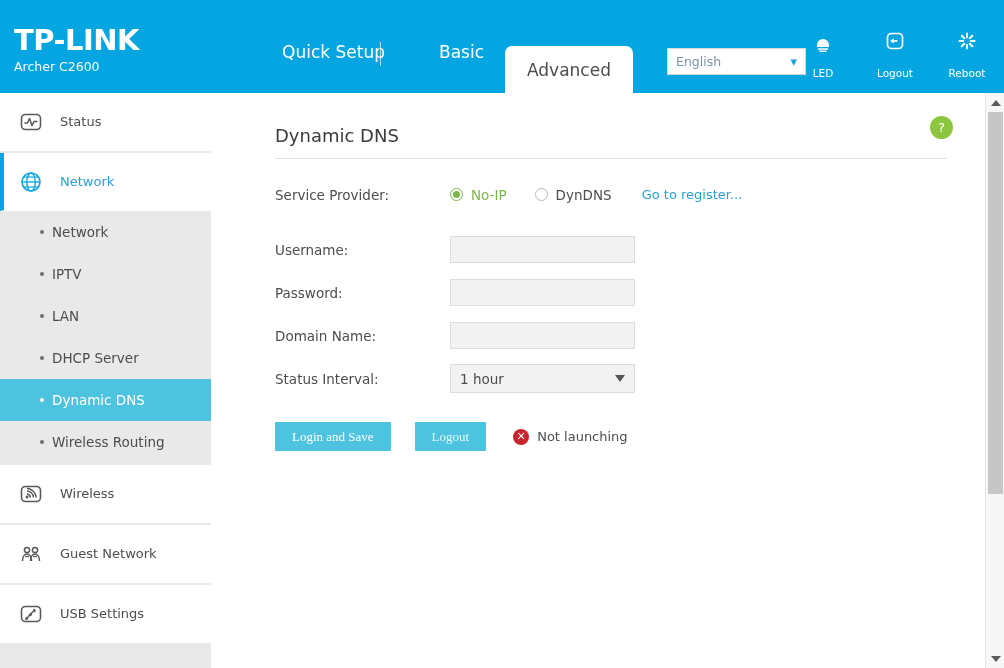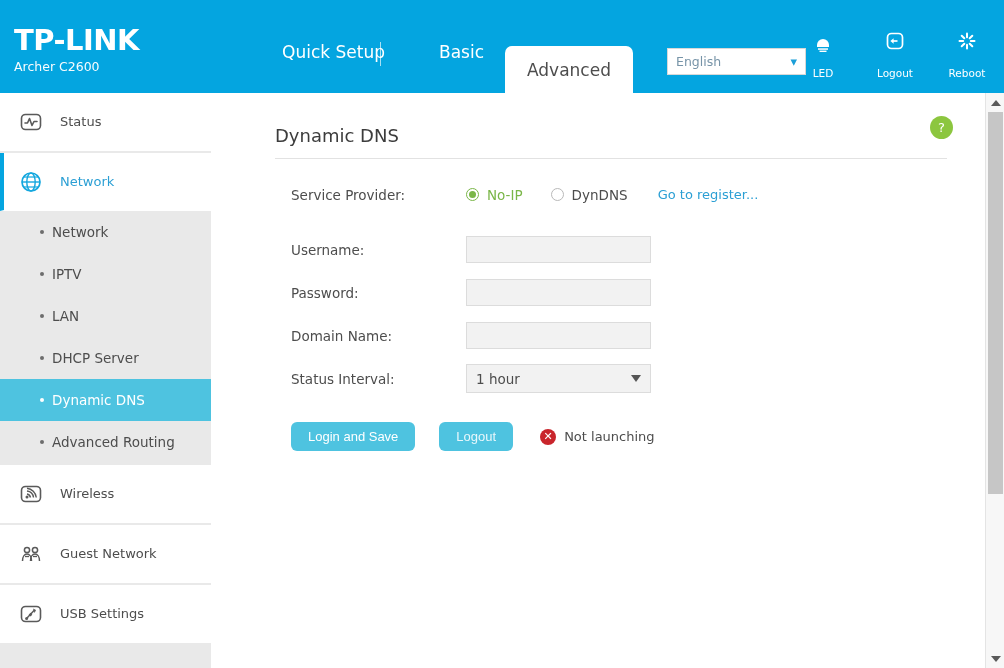--- a/index.html
+++ b/index.html
@@ -110,21 +110,21 @@
     background: #e2e2e2;
   }
   .help-btn {
     position: absolute; right: 32px; top: 23px;
     width: 23px; height: 23px; border-radius: 50%;
     background: #8cc63f; color: #ffffff;
     display: flex; align-items: center; justify-content: center;
     font-size: 13px; cursor: pointer;
   }
 
-  .form { position: absolute; left: 64px; top: 84px; width: 672px; margin-left: 16px; }
+  .form { position: absolute; left: 64px; top: 84px; width: 672px; }
   .form-row { display: flex; align-items: center; min-height: 35px; margin-bottom: 0; }
   .form-label {
     width: 175px; font-size: 13.5px; color: #4d4d4d; flex: none;
   }
   .radio-wrap { display: flex; align-items: center; gap: 0; }
   .radio-opt { display: flex; align-items: center; cursor: pointer; margin-right: 28px; }
   .radio-dot {
     width: 13px; height: 13px; border-radius: 50%;
     border: 1px solid #b9b9b9; background: #fff;
     display: flex; align-items: center; justify-content: center;
@@ -154,24 +154,24 @@
   .select-caret {
     width: 0; height: 0; border-left: 5.5px solid transparent;
     border-right: 5.5px solid transparent; border-top: 7px solid #555;
   }
 
   .row-gap-1 { margin-top: 20px; }
   .row-gap-2 { margin-top: 8px; }
 
   .btn-row { display: flex; align-items: center; margin-top: 26px; }
   .btn {
-    height: 29px; border: none; border-radius: 6px;
+    height: 29px; border: none; border-radius: 1px;
     background: #4ec3e0; color: #ffffff; font-size: 13px;
     padding: 0 17px; cursor: pointer;
-    font-family: Liberation Sans, sans-serif;
+    font-family: Liberation Serif, serif;
     display: flex; align-items: center; justify-content: center;
   }
   .btn.disabled { color: #e8f7fb; cursor: default; }
   .btn-logout { margin-left: 24px; }
   .status-wrap { display: flex; align-items: center; margin-left: 27px; }
   .status-icon {
     width: 16px; height: 16px; border-radius: 50%; background: #c9252c;
     color: #ffffff; font-size: 11px; line-height: 1; font-weight: bold;
     display: flex; align-items: center; justify-content: center; margin-right: 8px;
   }
@@ -305,21 +305,21 @@
         <div class="subnav-item">
           <span class="subnav-label">LAN</span>
         </div>
         <div class="subnav-item">
           <span class="subnav-label">DHCP Server</span>
         </div>
         <div class="subnav-item selected">
           <span class="subnav-label">Dynamic DNS</span>
         </div>
         <div class="subnav-item">
-          <span class="subnav-label">Advanced Routing</span>
+          <span class="subnav-label">Wireless Routing</span>
         </div>
       </div>
     </div>
 
     <div class="nav-group">
       <div class="nav-item">
         <span class="nav-icon">
           <svg width="24" height="24" viewBox="0 0 24 24">
             <rect x="2.5" y="4.5" width="19" height="15" rx="4" ry="4" fill="none" stroke="#5a5a5a" stroke-width="1.6"></rect>
             <circle cx="8" cy="15" r="1.5" fill="#5a5a5a"></circle>

